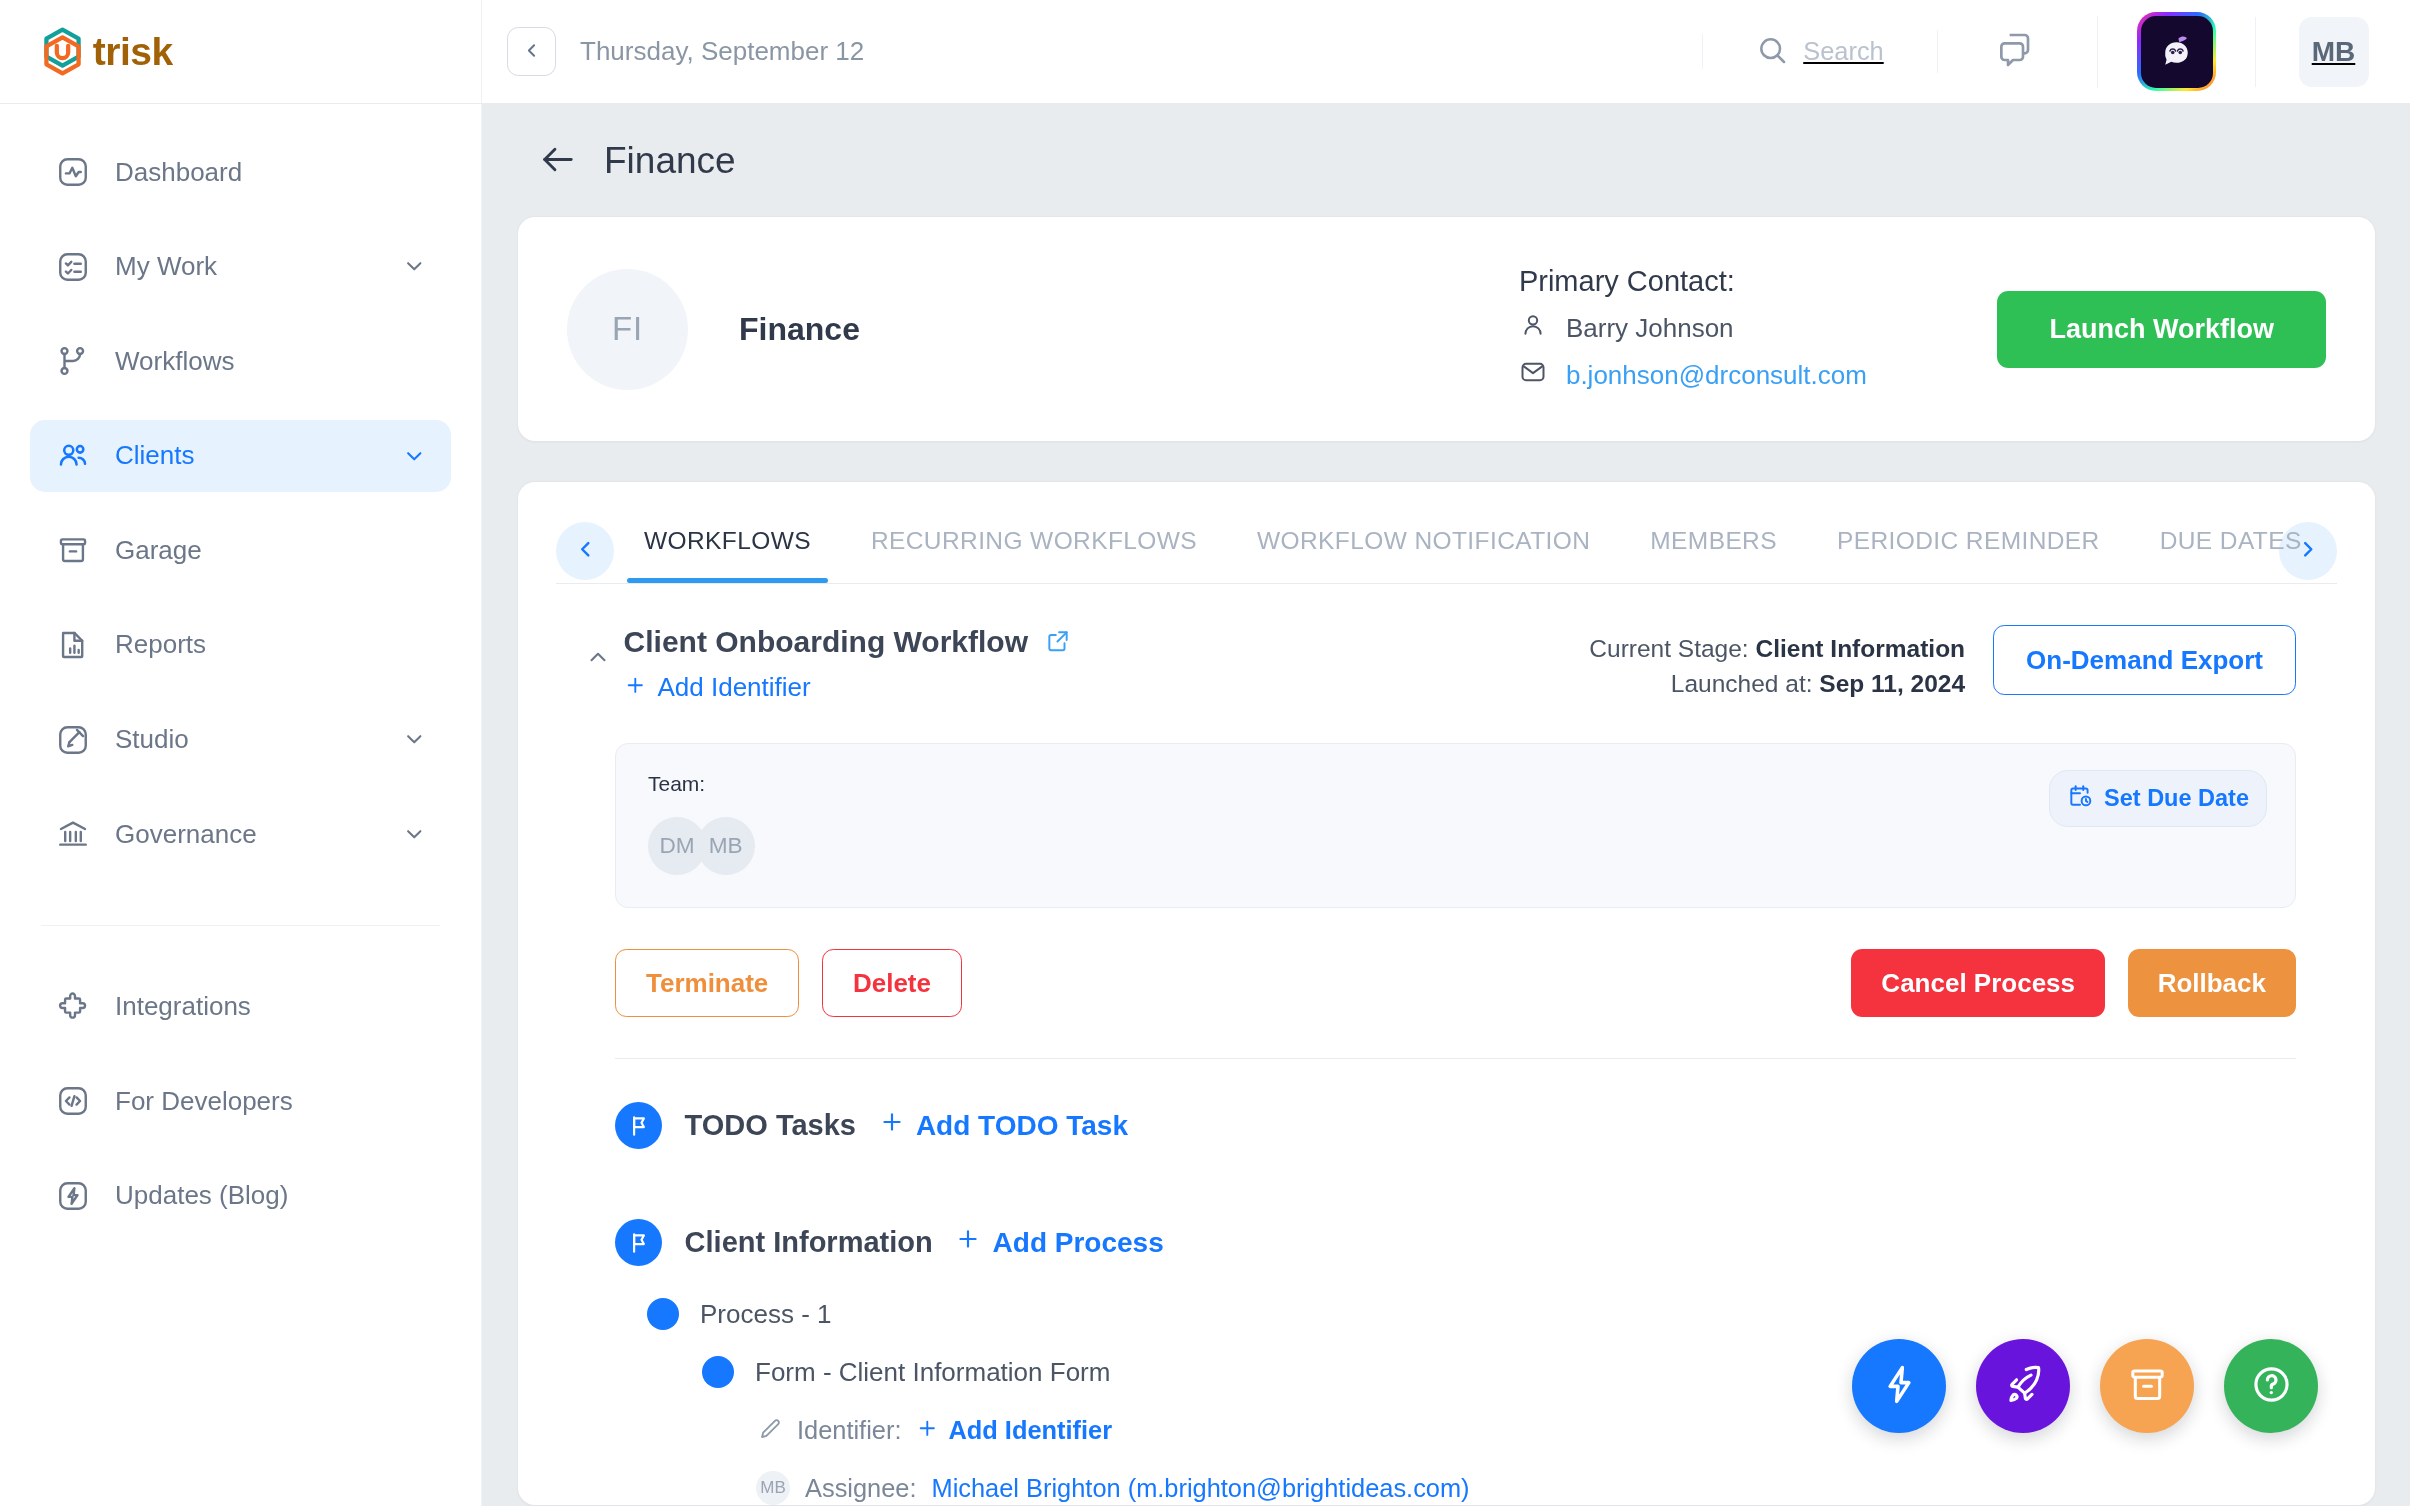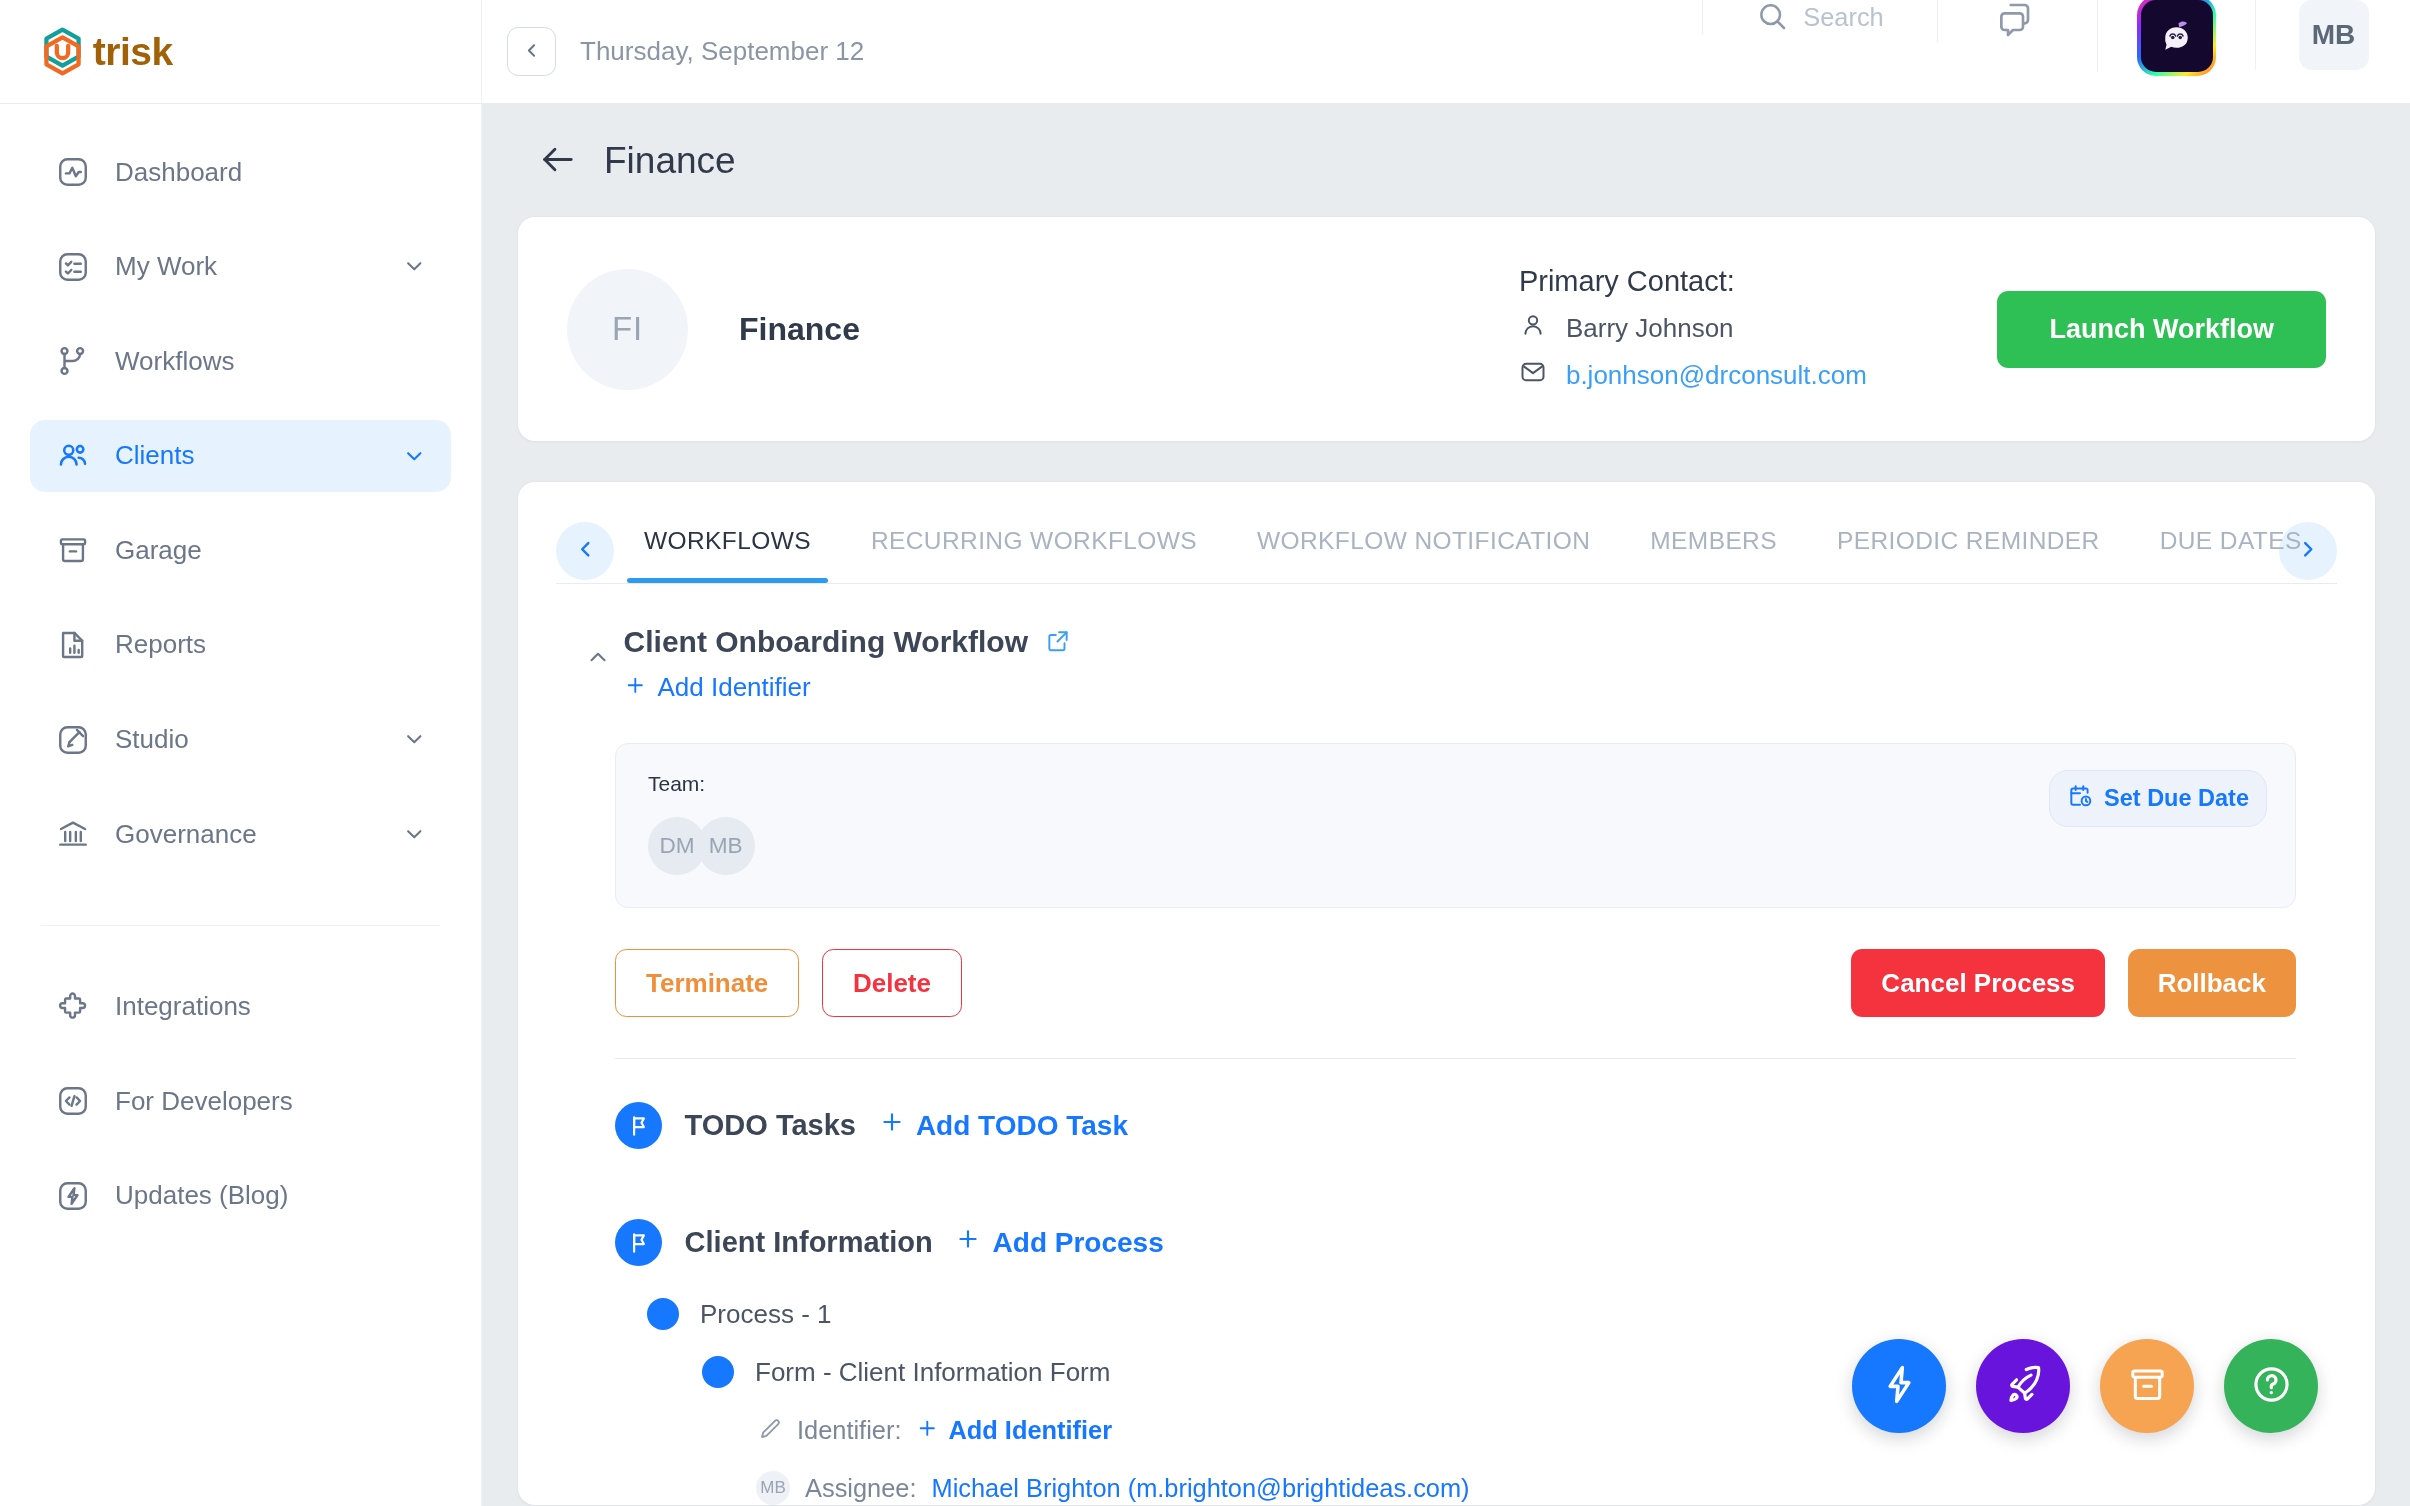--- a/index.html
+++ b/index.html
@@ -29,21 +29,21 @@
     letter-spacing: -0.5px; margin-left: 3.8px;
   }
   .dateblock { display: flex; align-items: center; padding-left: 24.5px; gap: 24.5px; flex: 1 1 auto; }
   .collapse-btn {
     width: 49px; height: 49px; border: 0.9px solid #d5dbe4; border-radius: 11.3px;
     background: #fff; display: flex; align-items: center; justify-content: center;
     color: #64748b; cursor: pointer;
   }
   .date-label { font-size: 26px; color: #8b96a5; }
 
-  .top-actions { display: flex; align-items: flex-start; }
+  .top-actions { display: flex; align-items: center; text-decoration: underline; }
   .top-cell {
     display: flex; align-items: center; justify-content: center;
     border-left: 0.9px solid #eef1f5; padding: 0 32px; cursor: pointer;
   }
   .search-cell { width: 235px; gap: 15px; }
   .search-ph { font-size: 25.4px; color: #b9c2cf; }
   .chat-cell { width: 160px; }
   .bot-cell { width: 158px; }
   .bot-badge {
     width: 72px; height: 72px; border-radius: 15px;
@@ -519,20 +519,33 @@
               </div>
               <div class="add-identifier">
                 <span>
                   <svg width="22.6" height="22.6" viewBox="0 0 24 24" fill="none" stroke="currentColor" stroke-width="2" stroke-linecap="round">
                       <line x1="12" y1="5" x2="12" y2="19"></line>
                       <line x1="5" y1="12" x2="19" y2="12"></line>
                     </svg>
                 </span>
                 <span>Add Identifier</span>
               </div>
+            </div>
+            <div class="wf-right">
+              <div class="wf-meta">
+                <div>
+                  <span>Current Stage:</span>
+                  <b>Client Information</b>
+                </div>
+                <div>
+                  <span>Launched at:</span>
+                  <b>Sep 11, 2024</b>
+                </div>
+              </div>
+              <button class="export-btn">On-Demand Export</button>
             </div>
           </div>
 
           <div class="team-box">
             <div class="team-label">Team:</div>
             <div class="avatars">
               <div class="av">DM</div>
               <div class="av">MB</div>
             </div>
             <button class="due-btn">

